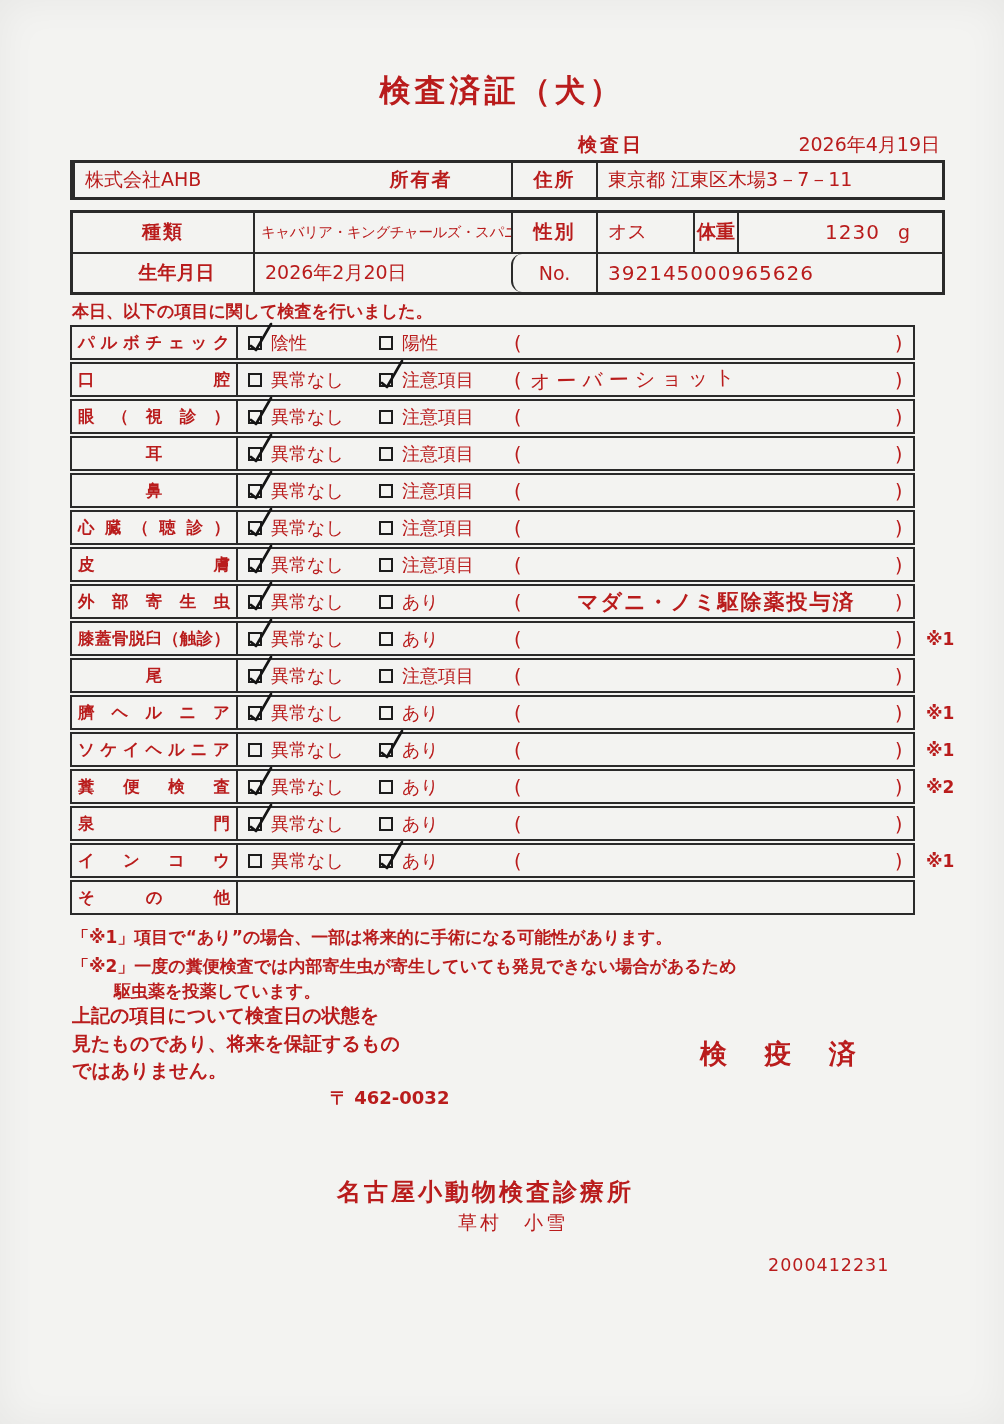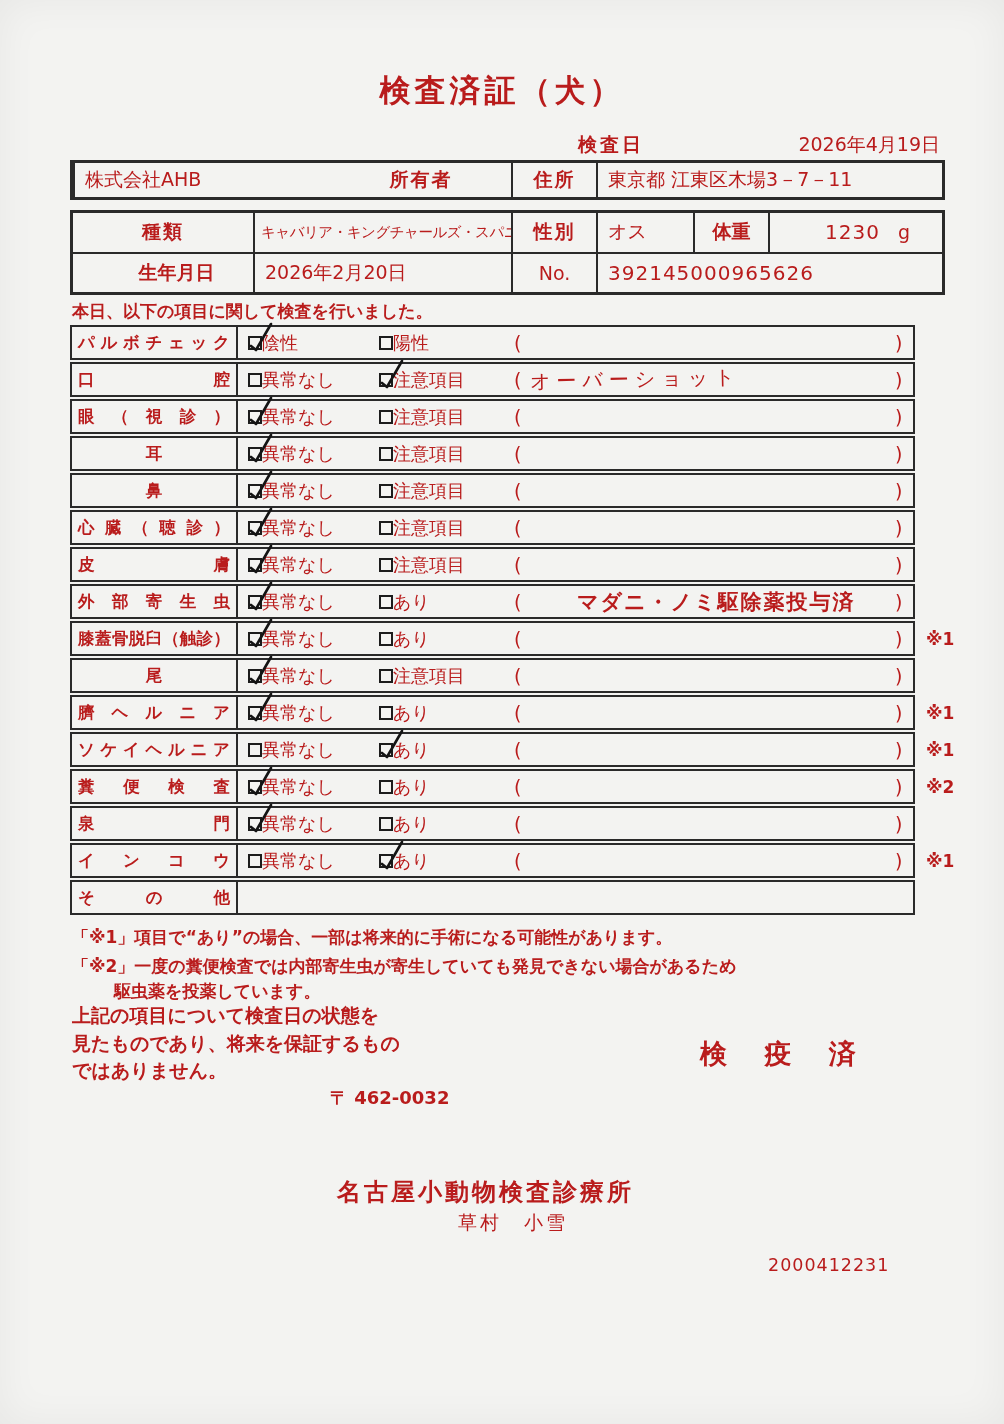--- a/index.html
+++ b/index.html
@@ -20,33 +20,33 @@
   .tbl2{top:210px;height:85px;}
   .trow{display:flex;flex:1;min-height:0;}
   .trow + .trow{border-top:2px solid #2a2a2a;}
   .cell{display:flex;align-items:center;box-sizing:border-box;padding:0 10px;font-size:19px;white-space:nowrap;overflow:hidden;}
   .sep{border-left:2px solid #2a2a2a;}
   .lab{justify-content:center;font-weight:bold;letter-spacing:2px;}
   .w180{width:180px;flex:0 0 auto;}
   .w258{width:258px;flex:0 0 auto;}
   .w85{width:85px;flex:0 0 auto;}
   .w97{width:97px;flex:0 0 auto;}
-  .w60{width:75px;flex:0 0 auto;padding:0 4px;letter-spacing:0;}
+  .w60{width:44px;flex:0 0 auto;padding:0 4px;letter-spacing:0;}
   .wfill{flex:1;}
   .breed{font-size:14.5px;letter-spacing:-0.5px;padding:0 6px;}
   .num{font-size:20px;letter-spacing:1px;}
   .weight-cell{justify-content:flex-end;gap:18px;padding-right:32px;}
 
   .intro{top:300px;left:72px;font-size:17px;font-weight:bold;}
 
   .checklist{position:absolute;top:325px;left:70px;width:960px;}
   .row{position:relative;height:35px;margin-bottom:2px;border:2px solid #2a2a2a;box-sizing:border-box;width:845px;}
   .rowlabel{position:absolute;left:0;top:0;bottom:0;width:166px;border-right:2px solid #2a2a2a;box-sizing:border-box;display:flex;align-items:center;padding:0 6px;font-size:16.5px;font-weight:bold;}
   .rowlabel span{display:block;}
-  .opt{position:absolute;top:0;bottom:0;display:flex;align-items:center;gap:0;font-size:18px;}
+  .opt{position:absolute;top:0;bottom:0;display:flex;align-items:center;gap:9px;font-size:18px;}
   .opt1{left:176px;}
   .opt2{left:307px;}
   .cb{position:relative;width:14px;height:14px;border:2px solid #1c1c1c;box-sizing:border-box;flex:0 0 auto;}
   .checksvg{position:absolute;left:-5px;top:-20px;width:30px;height:36px;overflow:visible;}
   .checksvg polyline{fill:none;stroke:#141414;stroke-width:2.6;stroke-linecap:round;stroke-linejoin:round;}
   .paren{position:absolute;top:0;bottom:0;display:flex;align-items:center;font-size:19px;}
   .popen{left:442px;}
   .pclose{left:823px;}
   .ptext{position:absolute;top:0;bottom:0;left:458px;display:flex;align-items:center;font-size:18px;white-space:nowrap;}
   .ptext.hand{font-size:20px;letter-spacing:6px;transform:rotate(-1.2deg);}
@@ -95,21 +95,21 @@
       <div class="cell sep w97">オス</div>
       <div class="cell sep lab w60">体重</div>
       <div class="cell sep wfill weight-cell">
         <span class="num">1230</span>
         <span>g</span>
       </div>
     </div>
     <div class="trow">
       <div class="cell lab w180" style="letter-spacing:0;padding-left:37px;">生年月日</div>
       <div class="cell sep w258">2026年2月20日</div>
-      <div class="cell sep w85" style="justify-content:center;">No.</div>
+      <div class="cell sep w85" style="justify-content:center;border-radius:11px;">No.</div>
       <div class="cell sep wfill num">392145000965626</div>
     </div>
   </div>
 
   <div class="abs intro">本日、以下の項目に関して検査を行いました。</div>
 
   <div class="checklist">
       <div class="row">
         <div class="rowlabel" style="justify-content: space-between;">
           <span>パ</span>

